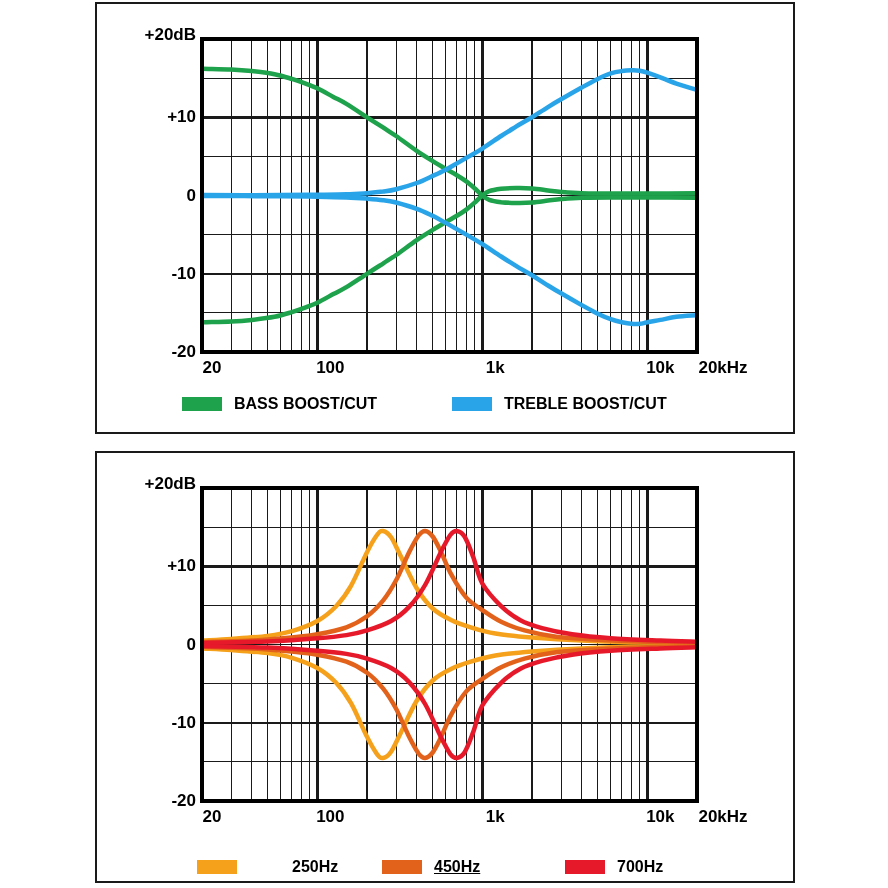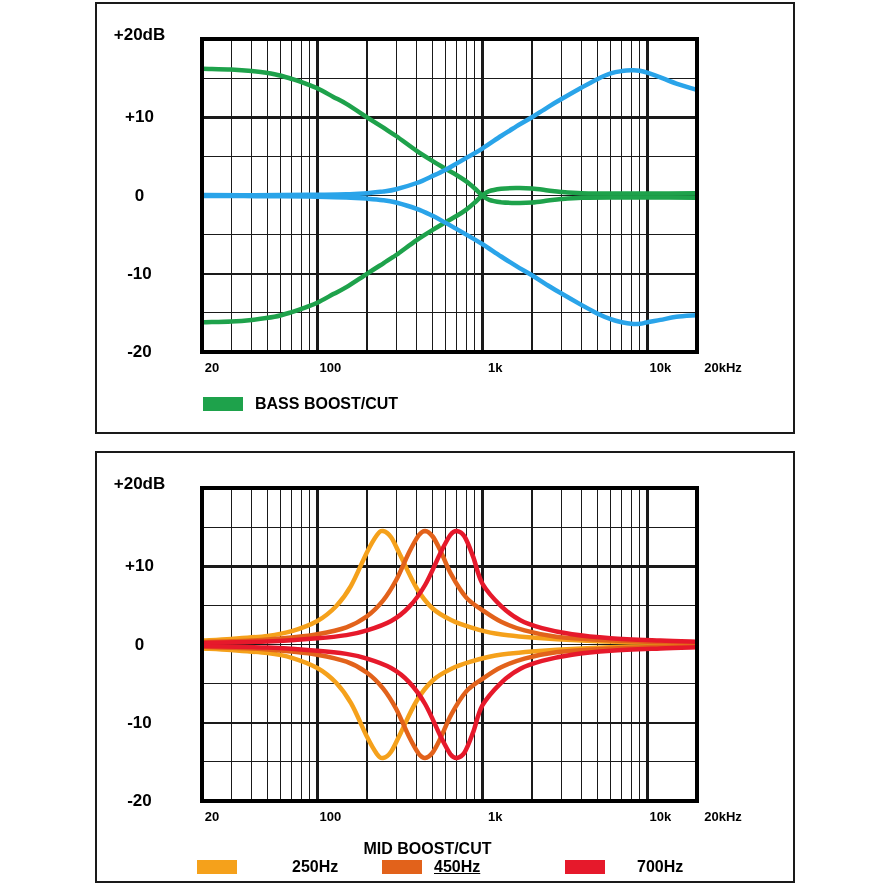--- a/index.html
+++ b/index.html
@@ -12,26 +12,26 @@
   }
   .panel{
     position:absolute;left:95px;width:700px;height:432px;
     border:2px solid #1a1a1a;box-sizing:border-box;background:#fff;
   }
   #panel-0{top:2px;}
   #panel-1{top:451px;}
   .plot-wrap{position:absolute;left:0;top:0;width:696px;height:428px;}
   .plot-wrap svg{display:block;}
   .ylab{
-    position:absolute;left:5px;width:75px;text-align:center;
+    position:absolute;left:24px;width:75px;text-align:right;
     font-size:17px;line-height:26px;height:26px;white-space:nowrap;
   }
   .xlab{
     position:absolute;width:80px;text-align:center;
-    font-size:13px;line-height:20px;top:354px;white-space:nowrap;
+    font-size:17px;line-height:20px;top:354px;white-space:nowrap;
   }
   .legend-item{
     position:absolute;display:flex;align-items:center;
     font-size:16px;line-height:16px;white-space:nowrap;
   }
   .legend-swatch{width:40px;height:14px;margin-right:12px;flex:0 0 auto;}
   .chart-title{
     position:absolute;left:83px;width:495px;top:387px;
     text-align:center;font-size:16px;line-height:18px;
   }
@@ -90,23 +90,27 @@
 <div class="ylab" style="top: 18px;">+20dB</div>
     <div class="ylab" style="top: 100.25px;">+10</div>
     <div class="ylab" style="top: 178.5px;">0</div>
     <div class="ylab" style="top: 256.75px;">-10</div>
     <div class="ylab" style="top: 335px;">-20</div>
     <div class="xlab" style="left: 75px;">20</div>
     <div class="xlab" style="left: 193.33px;">100</div>
     <div class="xlab" style="left: 358.33px;">1k</div>
     <div class="xlab" style="left: 523.33px;">10k</div>
     <div class="xlab" style="left: 586px;">20kHz</div>
-    <div class="legend-item" style="left: 106px; top: 392px;">
+    <div class="legend-item" style="left: 85px; top: 392px;">
       <span class="legend-swatch" style="background: rgb(30, 162, 75);"></span>
       <span>BASS BOOST/CUT</span>
+    </div>
+    <div class="legend-item" style="left: 355px; top: 392px;">
+      <span class="legend-swatch" style="background: rgb(42, 164, 233);"></span>
+      <span>TREBLE BOOST/CUT</span>
     </div>
   </section>
 
 <section class="panel" id="panel-1">
   <div class="plot-wrap">
       <svg width="696" height="428" viewBox="0 0 696 428">
         <defs>
           <clipPath id="clip-1">
             <rect x="106" y="36" width="493" height="311"></rect>
           </clipPath>
@@ -146,36 +150,35 @@
         <line x1="105" y1="191.5" x2="600" y2="191.5" stroke="#1a1a1a" stroke-width="1.6" shape-rendering="crispEdges"></line>
         <path d="M105.0,187.6C109.8,187.3,123.1,186.8,134.1,186.0C145.0,185.2,160.5,184.2,170.7,182.9C180.8,181.6,186.5,180.7,194.8,178.2C203.0,175.7,212.9,172.2,220.3,168.0C227.7,163.9,233.5,159.0,239.1,153.2C244.7,147.3,248.9,141.8,254.0,132.8C259.2,123.8,265.7,107.6,270.0,99.2C274.3,90.7,277.4,85.5,280.0,82.0C282.7,78.4,283.6,77.6,286.0,78.0C288.3,78.4,291.2,80.1,294.1,84.3C297.1,88.5,299.4,94.6,303.7,103.1C307.9,111.6,314.3,126.4,319.7,135.2C325.0,143.9,329.9,150.2,335.7,155.5C341.5,160.9,348.1,164.1,354.5,167.2C360.8,170.4,366.4,172.1,373.7,174.3C381.0,176.5,388.2,178.8,398.4,180.5C408.6,182.2,420.6,183.3,435.0,184.5C449.4,185.6,468.1,186.8,484.7,187.6C501.2,188.4,515.1,188.8,534.3,189.2C553.6,189.5,589.1,189.8,600.0,189.9" fill="none" stroke="#f5a11b" stroke-width="4.5" stroke-linecap="round" stroke-linejoin="round" clip-path="url(#clip-1)"></path>
         <path d="M105.0,195.4C109.8,195.7,123.1,196.2,134.1,197.0C145.0,197.8,160.5,198.8,170.7,200.1C180.8,201.4,186.5,202.3,194.8,204.8C203.0,207.3,212.9,210.8,220.3,215.0C227.7,219.1,233.5,224.0,239.1,229.8C244.7,235.7,248.9,241.2,254.0,250.2C259.2,259.2,265.7,275.4,270.0,283.8C274.3,292.3,277.4,297.5,280.0,301.1C282.7,304.6,283.6,305.4,286.0,305.0C288.3,304.6,291.2,302.9,294.1,298.7C297.1,294.5,299.4,288.4,303.7,279.9C307.9,271.4,314.3,256.6,319.7,247.8C325.0,239.1,329.9,232.8,335.7,227.5C341.5,222.1,348.1,218.9,354.5,215.8C360.8,212.6,366.4,210.9,373.7,208.7C381.0,206.5,388.2,204.2,398.4,202.5C408.6,200.8,420.6,199.7,435.0,198.5C449.4,197.4,468.1,196.2,484.7,195.4C501.2,194.6,515.1,194.2,534.3,193.8C553.6,193.5,589.1,193.2,600.0,193.1" fill="none" stroke="#f5a11b" stroke-width="4.5" stroke-linecap="round" stroke-linejoin="round" clip-path="url(#clip-1)"></path>
         <path d="M105.0,189.2C113.3,188.9,139.7,188.4,154.7,187.6C169.6,186.8,183.8,185.5,194.8,184.5C205.7,183.4,211.2,183.0,220.3,181.3C229.4,179.6,241.1,177.3,249.4,174.3C257.7,171.3,263.9,167.8,270.0,163.3C276.1,158.9,281.1,153.7,286.0,147.7C290.8,141.7,294.7,135.4,299.1,127.3C303.4,119.2,308.4,106.6,312.1,99.2C315.9,91.7,318.8,86.3,321.4,82.7C324.1,79.2,325.7,77.9,328.1,78.0C330.5,78.2,333.0,80.1,335.7,83.5C338.3,86.9,340.6,92.0,343.8,98.4C346.9,104.8,350.2,114.2,354.5,121.9C358.7,129.6,364.2,138.7,369.3,144.6C374.5,150.4,379.5,153.0,385.3,157.1C391.1,161.1,397.1,165.4,404.1,168.8C411.2,172.2,418.3,174.9,427.5,177.4C436.6,179.9,446.9,182.1,459.1,183.7C471.3,185.2,485.5,186.0,500.7,186.8C515.9,187.7,533.8,188.3,550.3,188.8C566.9,189.2,591.7,189.4,600.0,189.5" fill="none" stroke="#e2621b" stroke-width="4.5" stroke-linecap="round" stroke-linejoin="round" clip-path="url(#clip-1)"></path>
         <path d="M105.0,193.8C113.3,194.1,139.7,194.6,154.7,195.4C169.6,196.2,183.8,197.5,194.8,198.5C205.7,199.6,211.2,200.0,220.3,201.7C229.4,203.4,241.1,205.7,249.4,208.7C257.7,211.7,263.9,215.2,270.0,219.7C276.1,224.1,281.1,229.3,286.0,235.3C290.8,241.3,294.7,247.6,299.1,255.7C303.4,263.8,308.4,276.4,312.1,283.8C315.9,291.3,318.8,296.7,321.4,300.3C324.1,303.8,325.7,305.1,328.1,305.0C330.5,304.8,333.0,302.9,335.7,299.5C338.3,296.1,340.6,291.0,343.8,284.6C346.9,278.2,350.2,268.8,354.5,261.1C358.7,253.4,364.2,244.3,369.3,238.4C374.5,232.6,379.5,230.0,385.3,225.9C391.1,221.9,397.1,217.6,404.1,214.2C411.2,210.8,418.3,208.1,427.5,205.6C436.6,203.1,446.9,200.9,459.1,199.3C471.3,197.8,485.5,197.0,500.7,196.2C515.9,195.3,533.8,194.7,550.3,194.2C566.9,193.8,591.7,193.6,600.0,193.5" fill="none" stroke="#e2621b" stroke-width="4.5" stroke-linecap="round" stroke-linejoin="round" clip-path="url(#clip-1)"></path>
         <path d="M105.0,189.9C115.9,189.7,151.4,189.2,170.7,188.4C189.9,187.6,207.2,186.3,220.3,185.2C233.5,184.2,241.1,183.4,249.4,182.1C257.7,180.8,262.5,179.8,270.0,177.4C277.5,175.1,287.1,171.9,294.1,168.0C301.1,164.1,306.5,159.9,312.1,153.9C317.8,147.9,322.8,141.2,328.1,132.0C333.4,122.9,339.6,107.5,343.8,99.2C348.0,90.8,350.7,85.5,353.3,82.0C356.0,78.4,357.4,77.8,359.8,78.0C362.1,78.3,364.8,79.2,367.5,83.5C370.3,87.8,373.2,96.0,376.2,103.9C379.1,111.7,380.7,122.2,385.3,130.5C390.0,138.7,397.8,147.0,404.1,153.2C410.5,159.3,416.5,163.6,423.4,167.2C430.2,170.9,436.4,172.7,445.0,175.1C453.6,177.4,463.6,179.6,475.1,181.3C486.6,183.0,499.0,184.2,513.7,185.2C528.4,186.3,549.0,187.0,563.4,187.6C577.8,188.2,593.9,188.6,600.0,188.8" fill="none" stroke="#e6192b" stroke-width="4.5" stroke-linecap="round" stroke-linejoin="round" clip-path="url(#clip-1)"></path>
         <path d="M105.0,193.1C115.9,193.3,151.4,193.8,170.7,194.6C189.9,195.4,207.2,196.7,220.3,197.8C233.5,198.8,241.1,199.6,249.4,200.9C257.7,202.2,262.5,203.2,270.0,205.6C277.5,207.9,287.1,211.1,294.1,215.0C301.1,218.9,306.5,223.1,312.1,229.1C317.8,235.1,322.8,241.8,328.1,251.0C333.4,260.1,339.6,275.5,343.8,283.8C348.0,292.2,350.7,297.5,353.3,301.1C356.0,304.6,357.4,305.2,359.8,305.0C362.1,304.7,364.8,303.8,367.5,299.5C370.3,295.2,373.2,287.0,376.2,279.1C379.1,271.3,380.7,260.8,385.3,252.5C390.0,244.3,397.8,236.0,404.1,229.8C410.5,223.7,416.5,219.4,423.4,215.8C430.2,212.1,436.4,210.3,445.0,207.9C453.6,205.6,463.6,203.4,475.1,201.7C486.6,200.0,499.0,198.8,513.7,197.8C528.4,196.7,549.0,196.0,563.4,195.4C577.8,194.8,593.9,194.4,600.0,194.2" fill="none" stroke="#e6192b" stroke-width="4.5" stroke-linecap="round" stroke-linejoin="round" clip-path="url(#clip-1)"></path>
         <rect x="105" y="35" width="495" height="313" fill="none" stroke="#000" stroke-width="4" shape-rendering="crispEdges"></rect>
       </svg>
     </div>
-  <div class="chart-title">MID BOOST/CUT</div>
 <div class="ylab" style="top: 18px;">+20dB</div>
     <div class="ylab" style="top: 100.25px;">+10</div>
     <div class="ylab" style="top: 178.5px;">0</div>
     <div class="ylab" style="top: 256.75px;">-10</div>
     <div class="ylab" style="top: 335px;">-20</div>
     <div class="xlab" style="left: 75px;">20</div>
     <div class="xlab" style="left: 193.33px;">100</div>
     <div class="xlab" style="left: 358.33px;">1k</div>
     <div class="xlab" style="left: 523.33px;">10k</div>
     <div class="xlab" style="left: 586px;">20kHz</div>
     <div class="legend-item" style="left: 100px; top: 406px; gap: 43px;">
       <span class="legend-swatch" style="background: rgb(245, 161, 27);"></span>
       <span>250Hz</span>
     </div>
     <div class="legend-item" style="left: 285px; top: 406px; text-decoration: underline;">
       <span class="legend-swatch" style="background: rgb(226, 98, 27);"></span>
       <span>450Hz</span>
     </div>
-    <div class="legend-item" style="left: 468px; top: 406px; gap: 20px;">
+    <div class="legend-item" style="left: 468px; top: 406px;">
       <span class="legend-swatch" style="background: rgb(230, 25, 43);"></span>
       <span>700Hz</span>
     </div>
   </section>
 
 </body></html>

